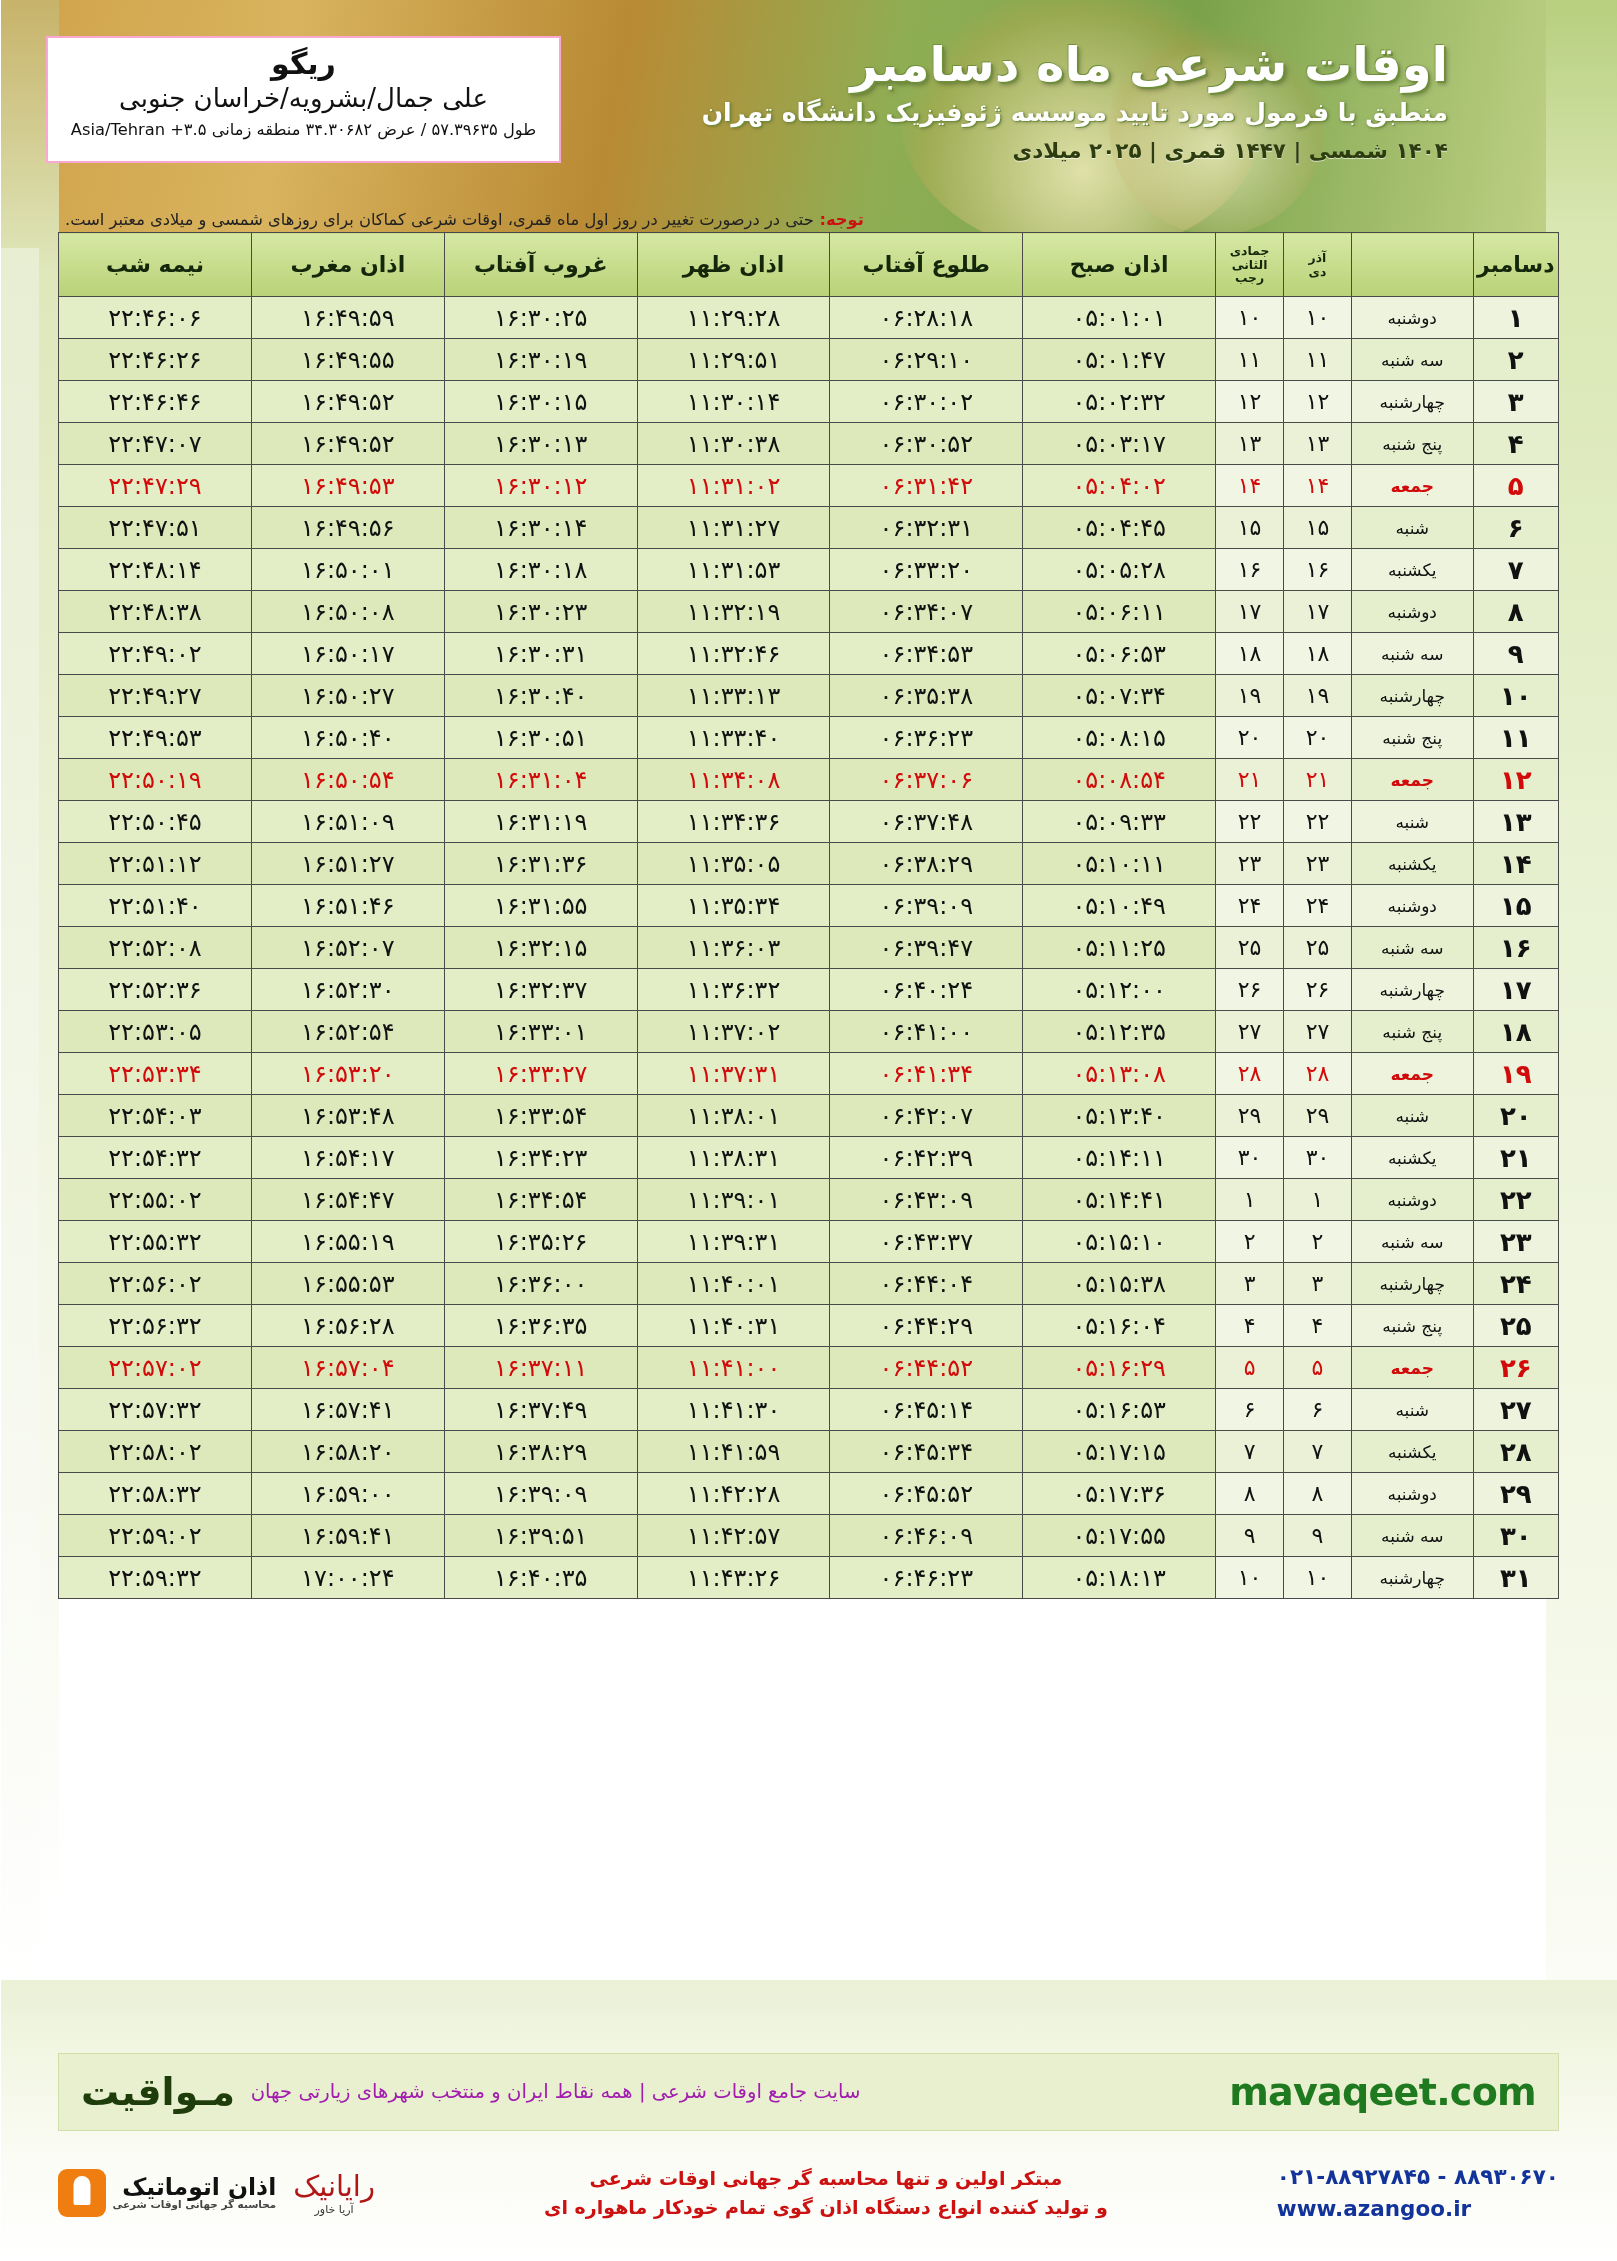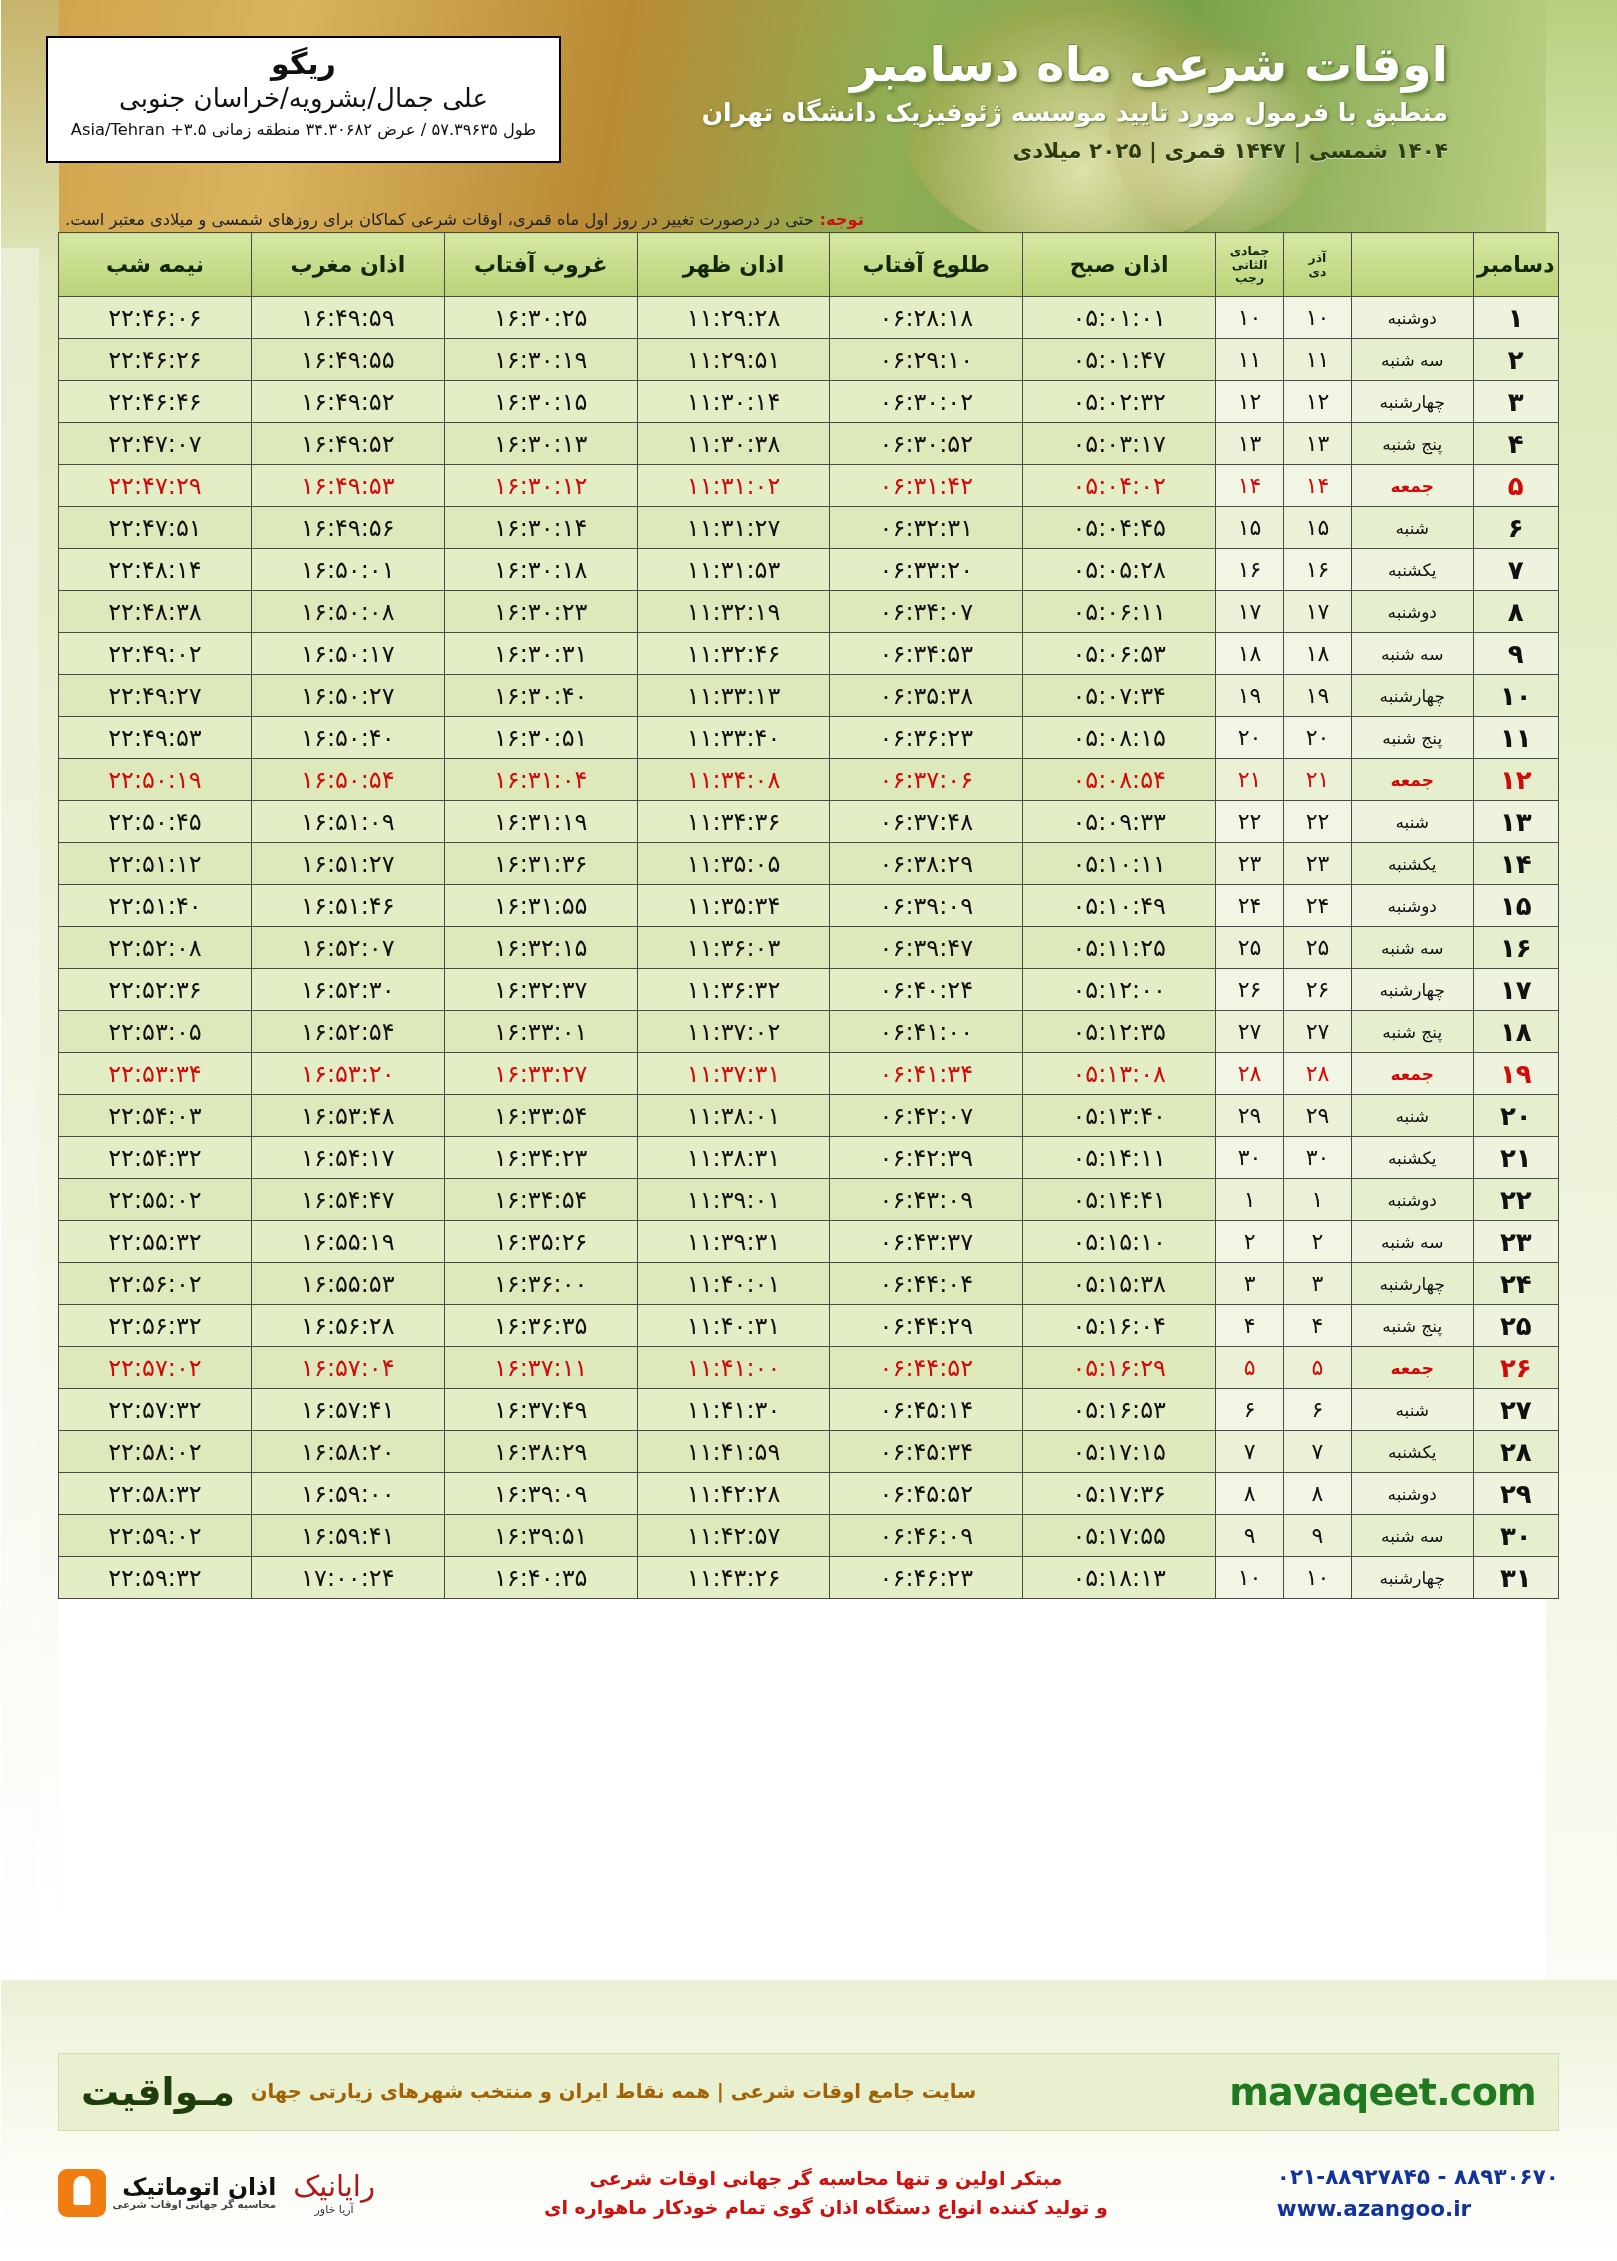--- a/index.html
+++ b/index.html
@@ -50,21 +50,21 @@
     text-shadow:1.3px 1.3px 0 #6f8f3a, 1.3px 1.3px 3.9px rgba(0,0,0,.35);
   }
   .title-dates{
     margin-top:10.4px;font-size:21.5px;font-weight:bold;color:#2d3d10;
     text-shadow:0 0.7px 0 rgba(255,255,255,.6);
   }
 
   
   .city-box{
     position:absolute;right:1057px;top:36px;width:515px;height:127px;
-    background:#ffffff;border:2px solid #000000;box-sizing:border-box;
+    background:#ffffff;border:2px solid #f9a8d4;box-sizing:border-box;
     text-align:center;padding-top:9px;
   }
   .city-name{font-size:30px;font-weight:bold;color:#111;line-height:1.15;}
   .city-region{font-size:26px;color:#111;line-height:1.2;margin-top:1.3px;}
   .city-coords{font-size:16.3px;color:#111;margin-top:6.5px;direction:ltr;unicode-bidi:plaintext;text-align:center;}
 
   .note-line{
     position:absolute;top:210px;right:72px;width:1481px;text-align:left;
     font-size:16.3px;color:#222;font-weight:bold;z-index:6;
   }
@@ -106,21 +106,21 @@
   col.c-t{width:176px;}
 
   
   .footer{position:absolute;bottom:0;left:0;width:1618px;height:215px;z-index:6;}
   .footer-band{
     position:absolute;top:6.5px;right:59px;width:1501px;height:78px;
     background:#e8f0cf;border:1.3px solid #cfdfa5;box-sizing:border-box;
     display:flex;align-items:center;justify-content:space-between;padding:0 22px;
   }
   .brand-fa{font-size:38px;font-weight:bold;color:#1f3d0b;}
-  .brand-tag{font-size:19.6px;color:#a16207;font-weight:bold;}
+  .brand-tag{font-size:19.6px;color:#a21caf;font-weight:normal;}
   .brand-en{font-size:38px;font-weight:bold;color:#1f7a1f;letter-spacing:-0.7px;direction:ltr;text-align:right;}
   .footer-bottom{position:absolute;top:91px;right:59px;width:1501px;height:111px;display:flex;align-items:center;justify-content:space-between;}
   .phones{direction:ltr;text-align:left;font-size:21.5px;font-weight:bold;color:#12349a;line-height:1.45;}
   .phones .web{color:#12349a;}
   .slogan{text-align:center;font-size:19px;font-weight:bold;color:#cc1111;line-height:1.5;flex:1;padding:0 26px;}
   .logos{display:flex;align-items:center;gap:17px;}
   .logo-box{display:flex;flex-direction:column;align-items:center;}
   .logo-raya{font-size:29px;font-weight:normal;color:#b01818;direction:rtl;}
   .logo-raya-sub{font-size:11px;color:#333;}
   .logo-azan{display:flex;align-items:center;gap:6.5px;}

